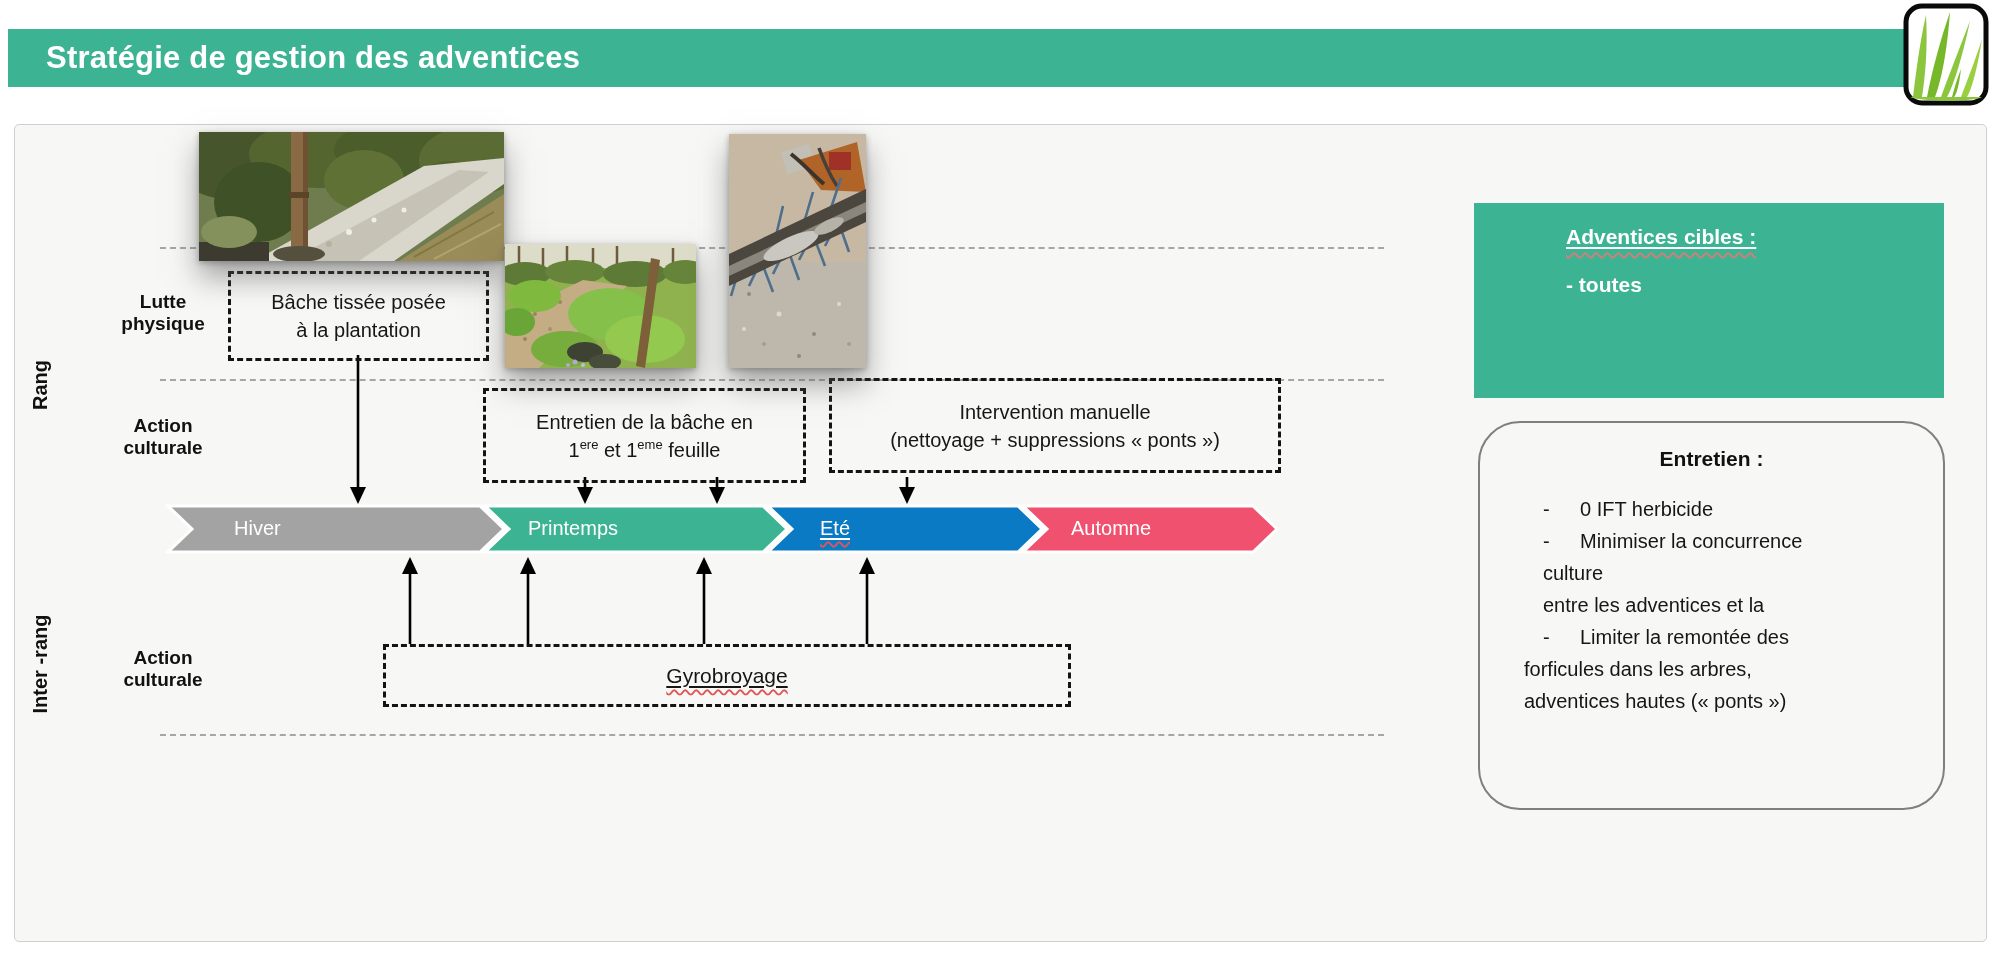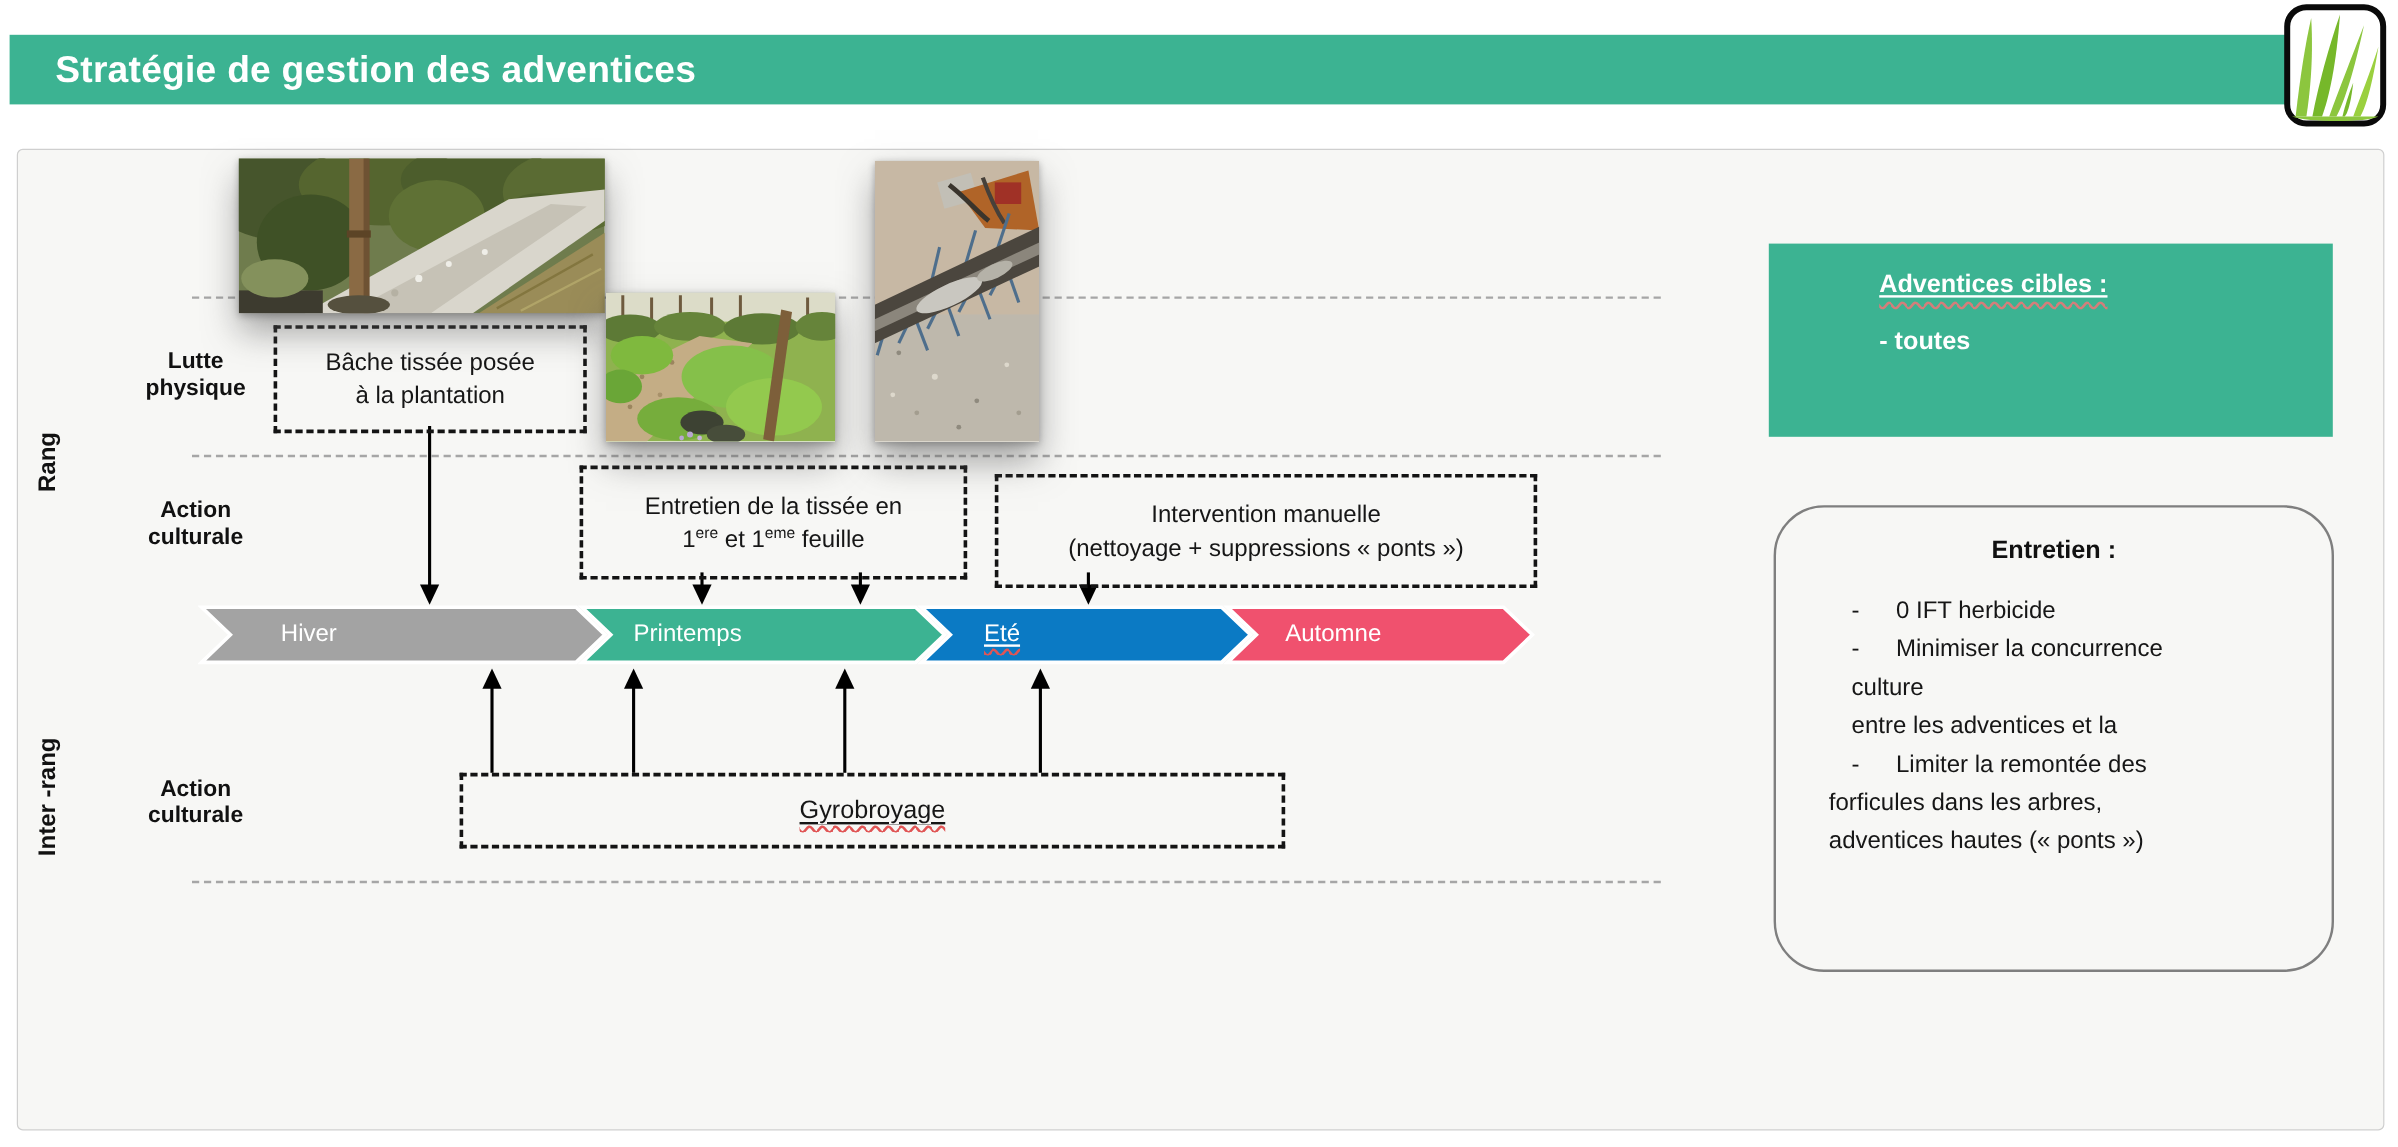--- a/index.html
+++ b/index.html
@@ -32,21 +32,21 @@
   #lutte{left:82px;top:166px;}
   #action1{left:82px;top:290px;}
   #action2{left:82px;top:522px;}
 
   
   .dashed-box{position:absolute;border:3px dashed #141414;background:transparent;
               display:flex;flex-direction:column;justify-content:center;align-items:center;
               font-size:20px;line-height:28px;color:#161616;text-align:center;}
   #box-bache{left:213px;top:146px;width:255px;height:84px;}
   #box-entretien{left:468px;top:263px;width:317px;height:89px;}
-  #box-intervention{left:814px;top:270px;width:446px;height:89px;}
+  #box-intervention{left:814px;top:253px;width:446px;height:89px;}
   #box-gyro{left:368px;top:519px;width:682px;height:57px;font-size:21px;}
   .dashed-box sup{font-size:13px;line-height:0;}
 
   
   .squiggle{text-decoration:underline wavy #e05555;text-decoration-thickness:1.5px;text-underline-offset:6px;}
   .solid-ul{text-decoration:underline;text-decoration-thickness:1.5px;text-underline-offset:3px;}
   .white-squiggle{text-decoration:underline wavy rgba(228,120,120,.9);text-decoration-thickness:1.5px;text-underline-offset:8px;}
 
   
   .timeline-svg{position:absolute;left:150px;top:378px;width:1120px;height:52px;}
@@ -62,21 +62,21 @@
   .arrow-head{fill:#000;}
 
   
   .photo{position:absolute;box-shadow:0 16px 28px rgba(90,90,90,.55),0 2px 6px rgba(0,0,0,.30);}
   .photo svg{display:block;}
   #photo1{left:184px;top:7px;width:305px;height:129px;}
   #photo2{left:490px;top:119px;width:191px;height:124px;}
   #photo3{left:714px;top:9px;width:137px;height:234px;}
 
   
-  .adventices-box{position:absolute;left:1459px;top:78px;width:470px;height:161px;
+  .adventices-box{position:absolute;left:1459px;top:78px;width:470px;height:195px;
                   background:#3cb392;color:#ffffff;}
   .adventices-title{font-weight:bold;font-size:21px;margin:22px 0 0 92px;}
   .adventices-item{font-weight:bold;font-size:21px;margin:24px 0 0 92px;}
 
   .objectifs-box{position:absolute;left:1463px;top:296px;width:463px;height:385px;
                  border:2px solid #7f7f7f;border-radius:42px;background:transparent;}
   .objectifs-title{font-weight:bold;font-size:21px;text-align:center;margin-top:24px;color:#111;}
   .obj-lines{margin-top:22px;font-size:20px;line-height:32px;color:#161616;}
   .obj-line{position:relative;padding-left:100px;}
   .obj-line .dash{position:absolute;left:63px;}
@@ -149,21 +149,21 @@
       <polygon class="arrow-head" points="844,449 860,449 852,432"></polygon>
     </g>
   </svg>
 
   <div class="dashed-box" id="box-bache">
     <span>Bâche tissée posée</span>
     <span>à la plantation</span>
   </div>
 
   <div class="dashed-box" id="box-entretien">
-    <span>Entretien de la tissée en</span>
+    <span>Entretien de la bâche en</span>
     <span>
       <span>1</span><sup>ere</sup><span> et 1</span><sup>eme</sup><span> feuille</span>
     </span>
   </div>
 
   <div class="dashed-box" id="box-intervention">
     <span>Intervention manuelle</span>
     <span>(nettoyage + suppressions « ponts »)</span>
   </div>
 

